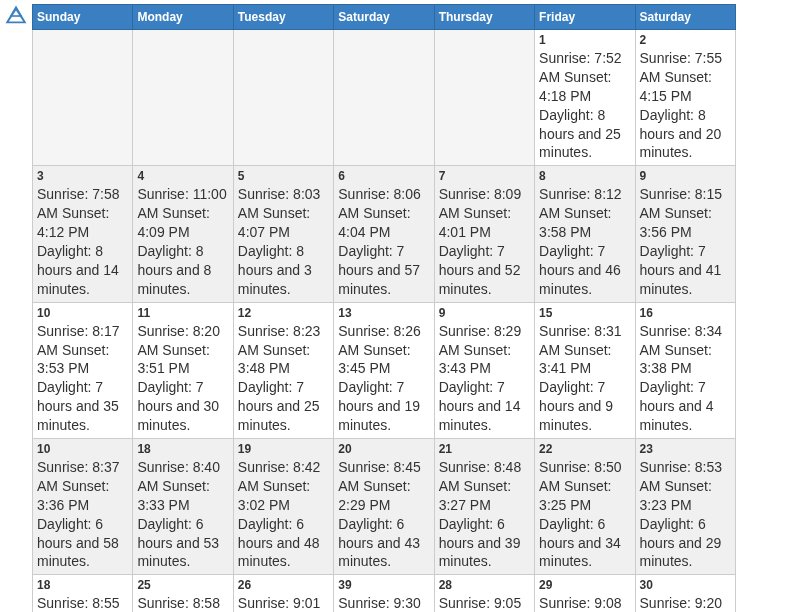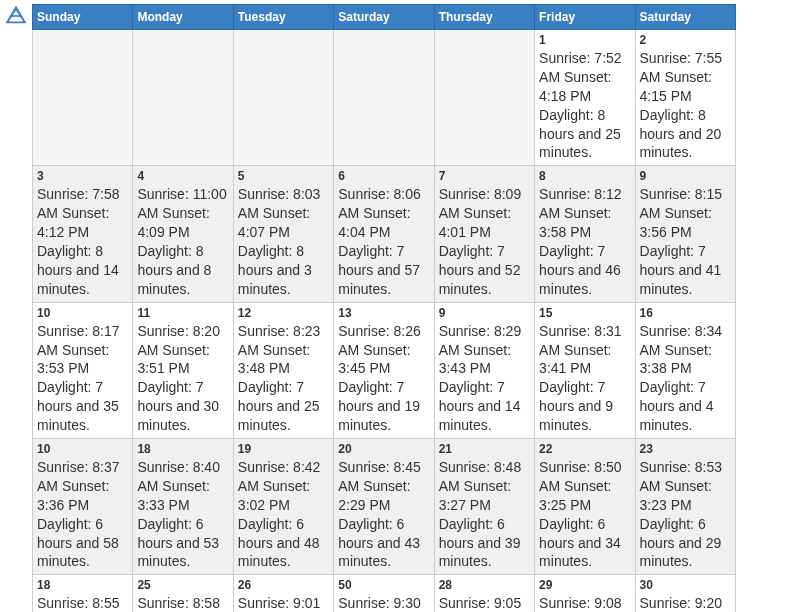--- a/index.html
+++ b/index.html
@@ -322,21 +322,21 @@
 and 20 minutes.</div>
           </td>
           <td>
             <span class="day-number">26</span>
             <div class="day-info">Sunrise: 9:01 AM
 Sunset: 3:17 PM
 Daylight: 6 hours
 and 16 minutes.</div>
           </td>
           <td>
-            <span class="day-number">50</span>
+            <span class="day-number">39</span>
             <div class="day-info">Sunrise: 9:30 AM
 Sunset: 3:15 PM
 Daylight: 6 hours
 and 11 minutes.</div>
           </td>
           <td>
             <span class="day-number">28</span>
             <div class="day-info">Sunrise: 9:05 AM
 Sunset: 3:13 PM
 Daylight: 6 hours

